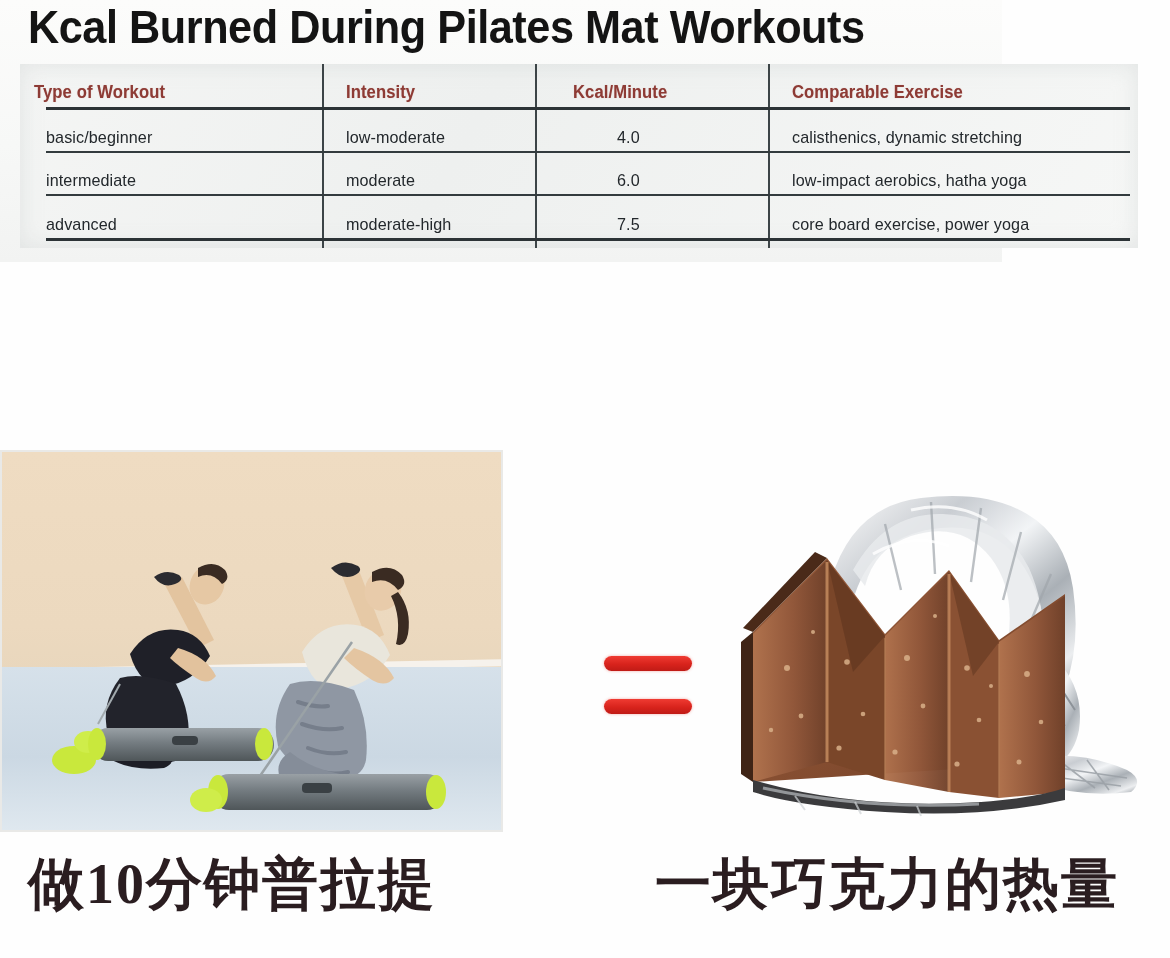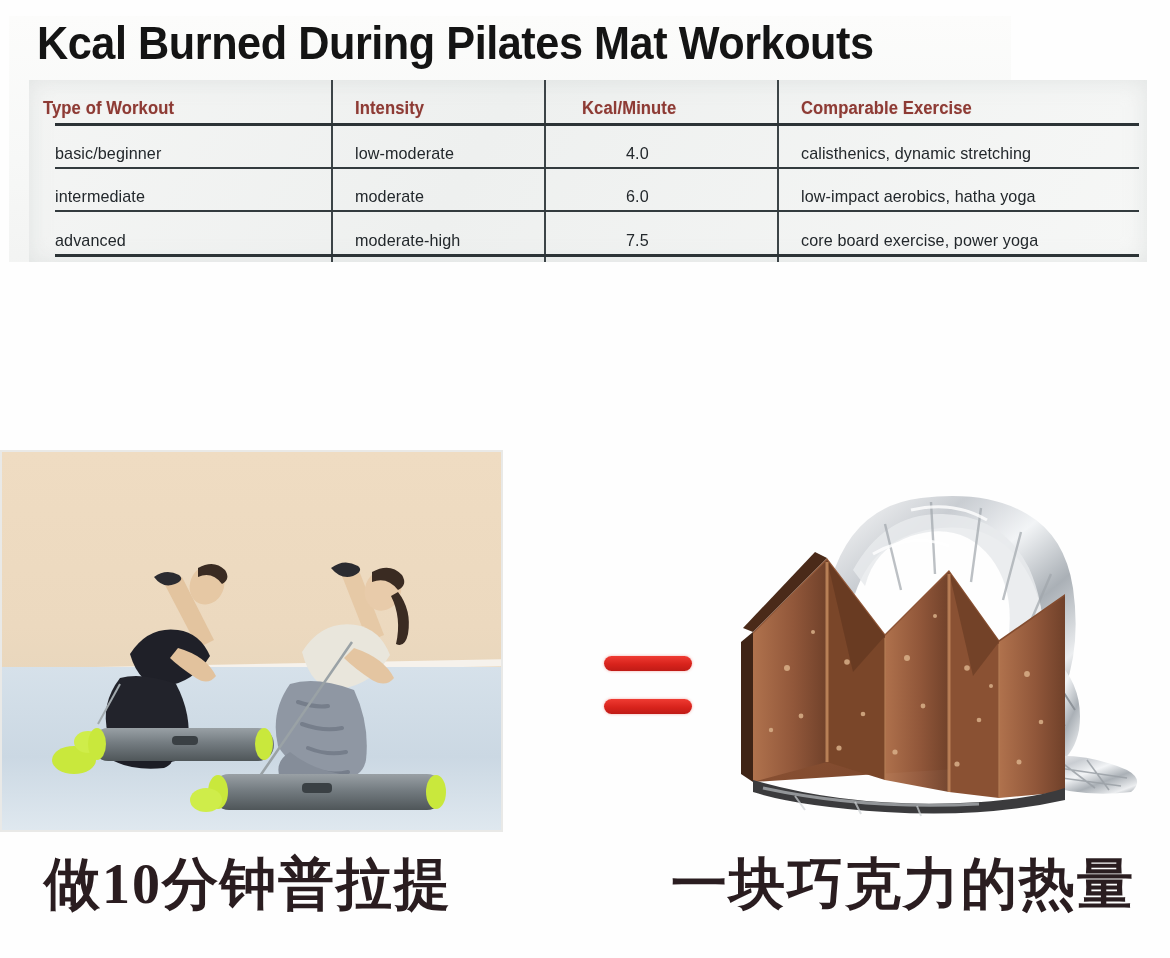--- a/index.html
+++ b/index.html
@@ -12,25 +12,24 @@
     height: 958px;
     position: relative;
     overflow: hidden;
     font-family: "Liberation Sans", sans-serif;
     background: #fefefe;
   }
 
   
   #infographic {
     position: absolute;
-    left: 0; top: 16px;
+    left: 0; top: 0;
     width: 1002px;
     height: 262px;
     background: linear-gradient(180deg,#fcfcfb 0%,#f7f8f7 55%,#f2f3f2 100%);
-    margin-left: 9px;
   }
   #chart-title {
     position: absolute;
     left: 28px;
     top: -2px;
     width: 1120px;
     font-family: "Liberation Sans Narrow", "Liberation Sans", sans-serif;
     font-size: 47px;
     font-weight: 700;
     letter-spacing: -0.5px;
@@ -160,21 +159,20 @@
   .caption {
     position: absolute;
     top: 586px;  
     font-family: "Liberation Serif","DejaVu Serif", serif;
     font-size: 56px;
     font-weight: 700;
     color: #2a1d20;
     letter-spacing: 2px;
     white-space: nowrap;
     line-height: 72px;
-    margin-left: 16px;
   }
   #caption-left  { left: 28px; }
   #caption-right { left: 655px; text-align: right; }
 </style>
 </head>
 <body>
 
 <div id="infographic">
 
   <div id="chart-title">Kcal Burned During Pilates Mat Workouts</div>

